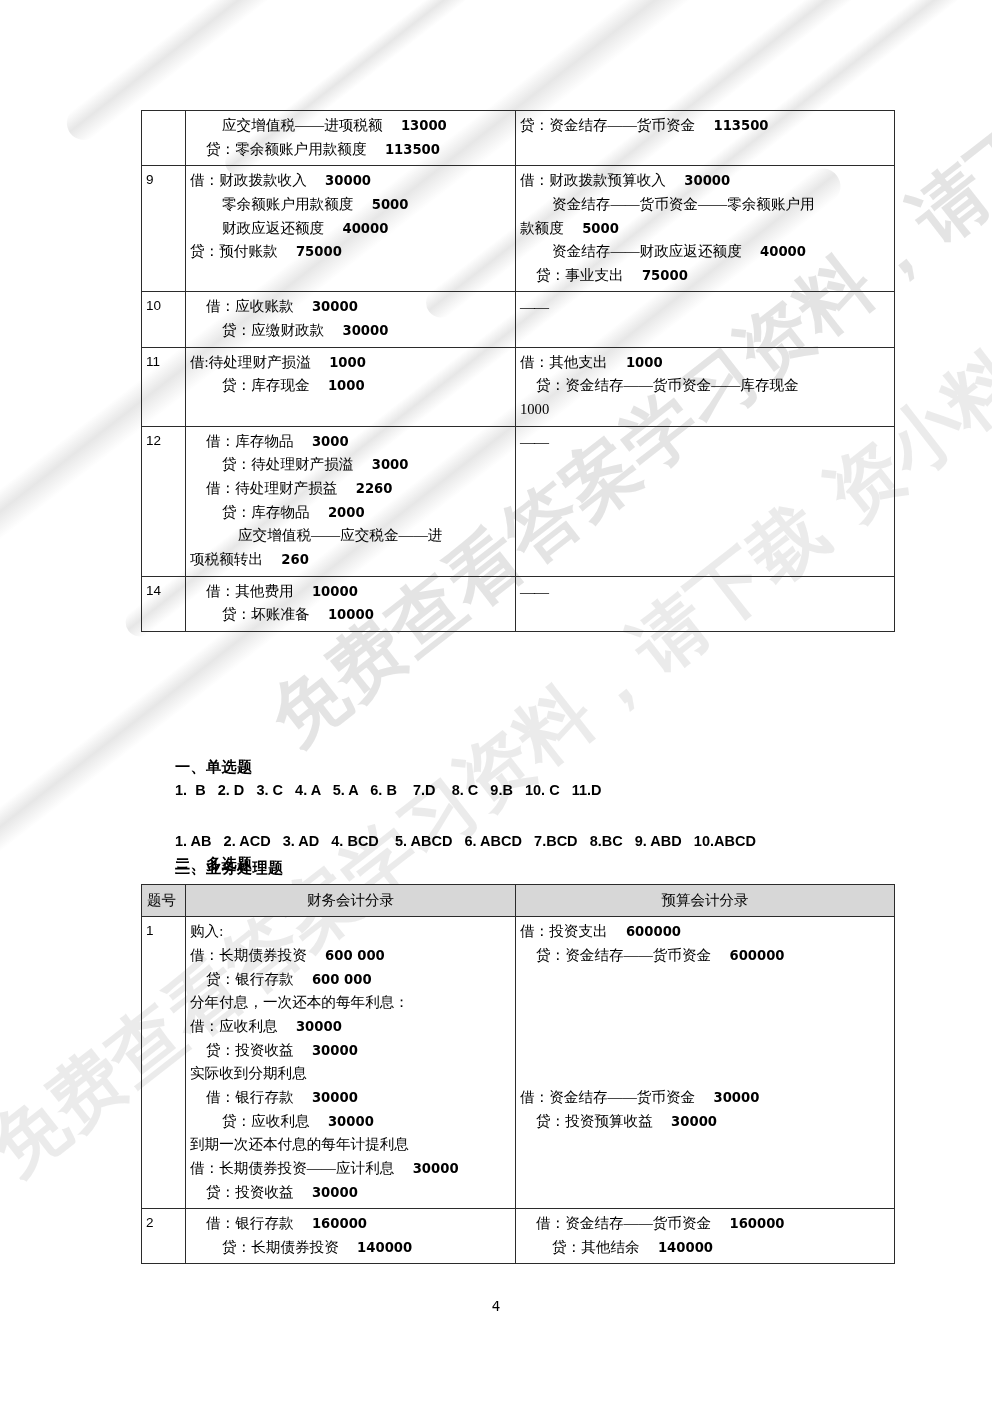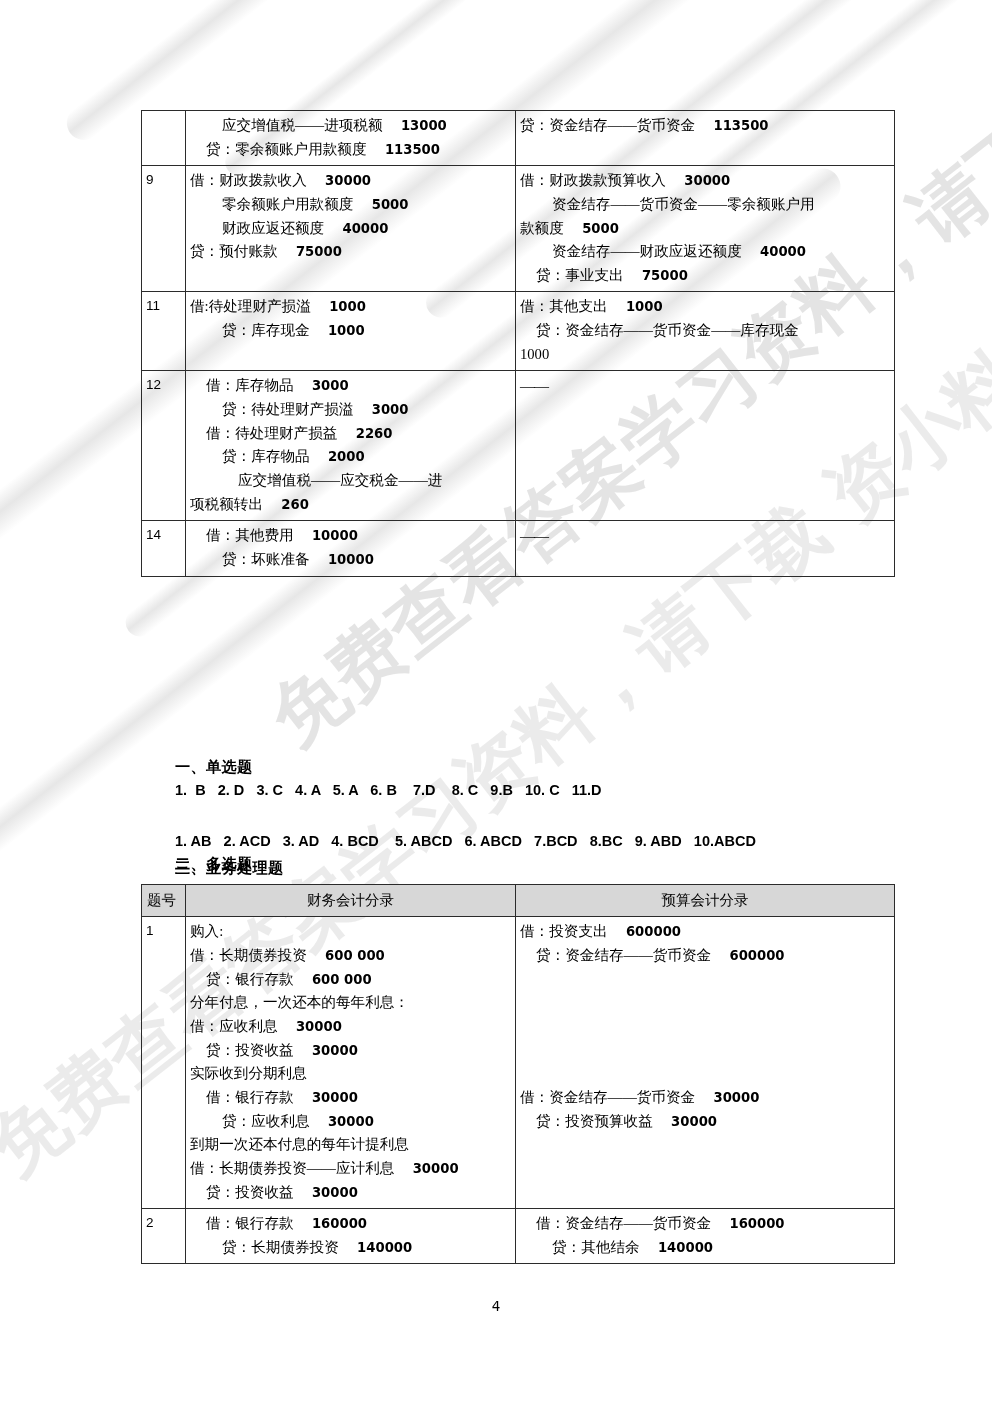--- a/index.html
+++ b/index.html
@@ -160,20 +160,30 @@
             <span class="ln i2"><span class="">零余额账户用款额度</span><span class="num">    5000</span></span>
             <span class="ln i2"><span class="">财政应返还额度</span><span class="num">    40000</span></span>
             <span class="ln i0"><span class="">贷：预付账款</span><span class="num">    75000</span></span>
           </td>
           <td class="col-bud">
             <span class="ln i0"><span class="">借：财政拨款预算收入</span><span class="num">    30000</span></span>
             <span class="ln i2"><span class="">资金结存——货币资金——零余额账户用</span></span>
             <span class="ln i0"><span class="">款额度</span><span class="num">    5000</span></span>
             <span class="ln i2"><span class="">资金结存——财政应返还额度</span><span class="num">    40000</span></span>
             <span class="ln i1"><span class="">贷：事业支出</span><span class="num">    75000</span></span>
+          </td>
+        </tr>
+        <tr>
+          <td class="col-no no-cell">10</td>
+          <td class="col-fin">
+            <span class="ln i1"><span class="">借：应收账款</span><span class="num">    30000</span></span>
+            <span class="ln i2"><span class="">贷：应缴财政款</span><span class="num">    30000</span></span>
+          </td>
+          <td class="col-bud">
+            <span class="ln i0"><span class="dash">——</span></span>
           </td>
         </tr>
         <tr>
           <td class="col-no no-cell">11</td>
           <td class="col-fin">
             <span class="ln i0"><span class="">借:待处理财产损溢</span><span class="num">    1000</span></span>
             <span class="ln i2"><span class="">贷：库存现金</span><span class="num">    1000</span></span>
           </td>
           <td class="col-bud">
             <span class="ln i0"><span class="">借：其他支出</span><span class="num">    1000</span></span>

